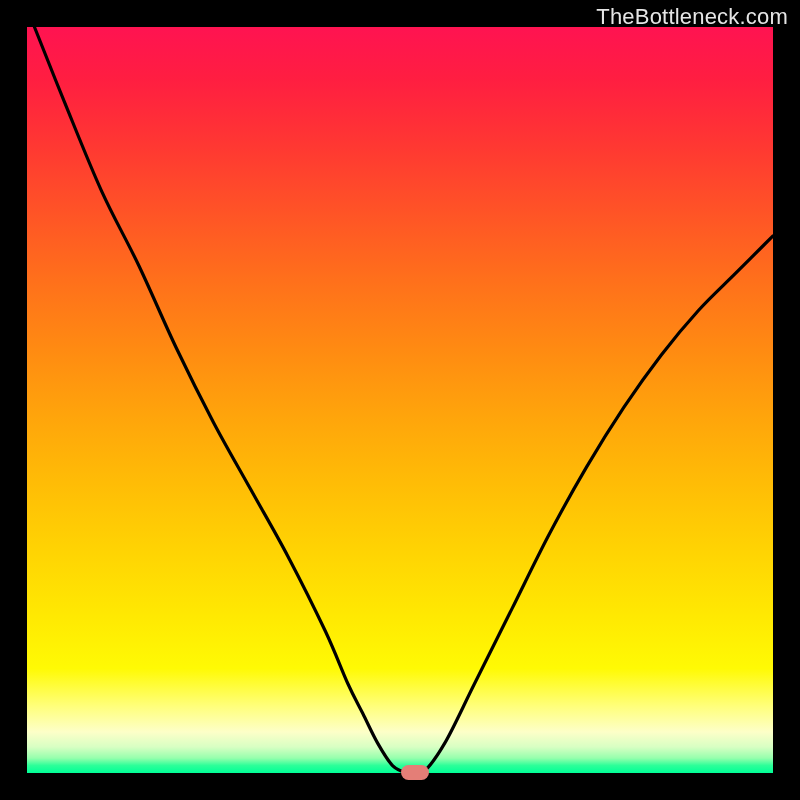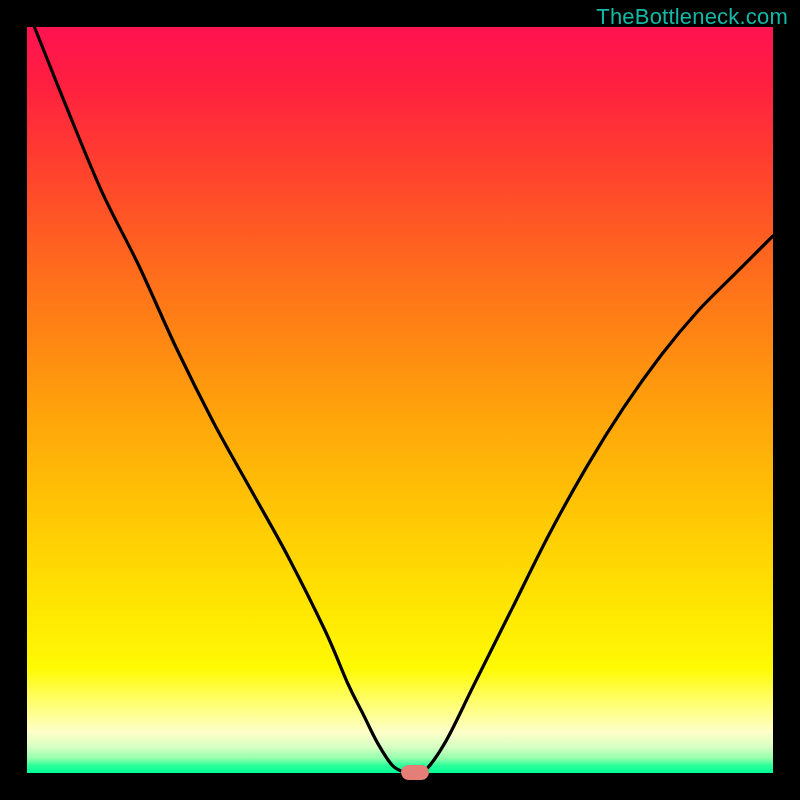--- a/index.html
+++ b/index.html
@@ -39,21 +39,21 @@
       #d8ffc3 96.5%,
       #96ffad 98%,
       #2cff99 99%,
       #00ff97 100%
     );
   }
   .watermark {
     position: absolute;
     top: 4px;
     right: 12px;
-    color: #14b8a6;
+    color: #e5e5e5;
     font-size: 22px;
     font-weight: 400;
     letter-spacing: 0.2px;
     user-select: none;
   }
   svg.curve {
     position: absolute;
     left: 0;
     top: 0;
     width: 746px;

